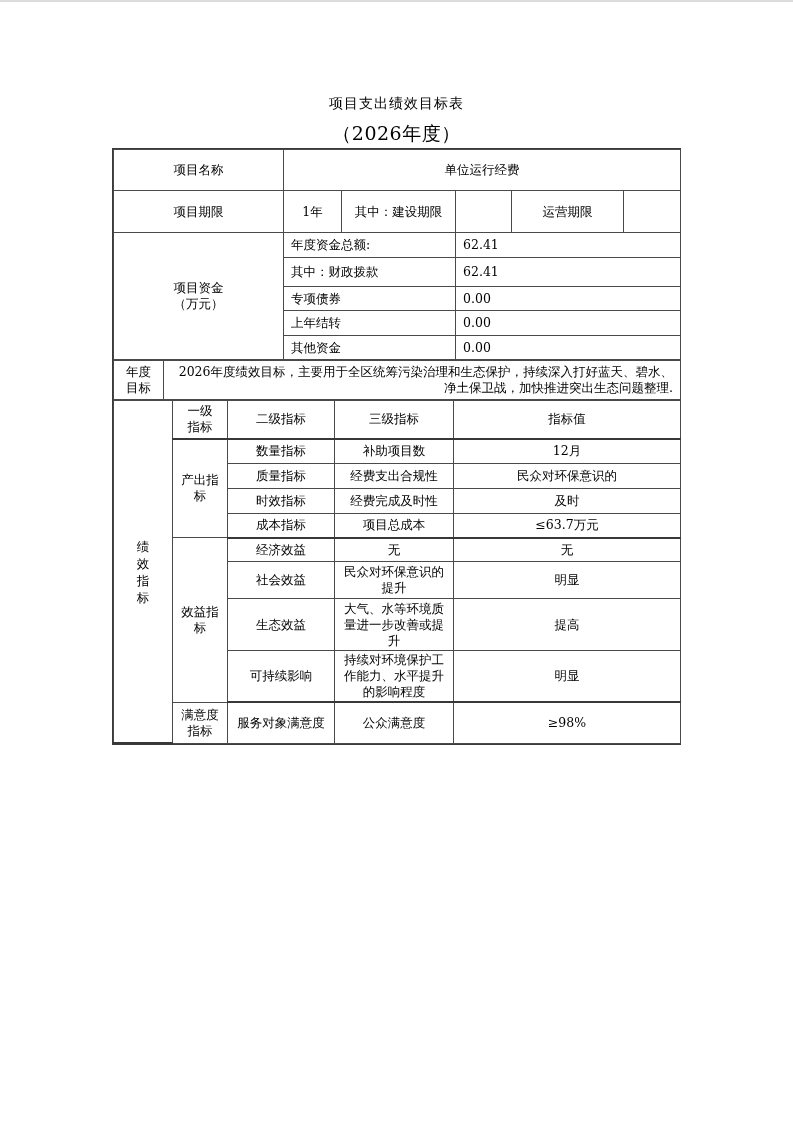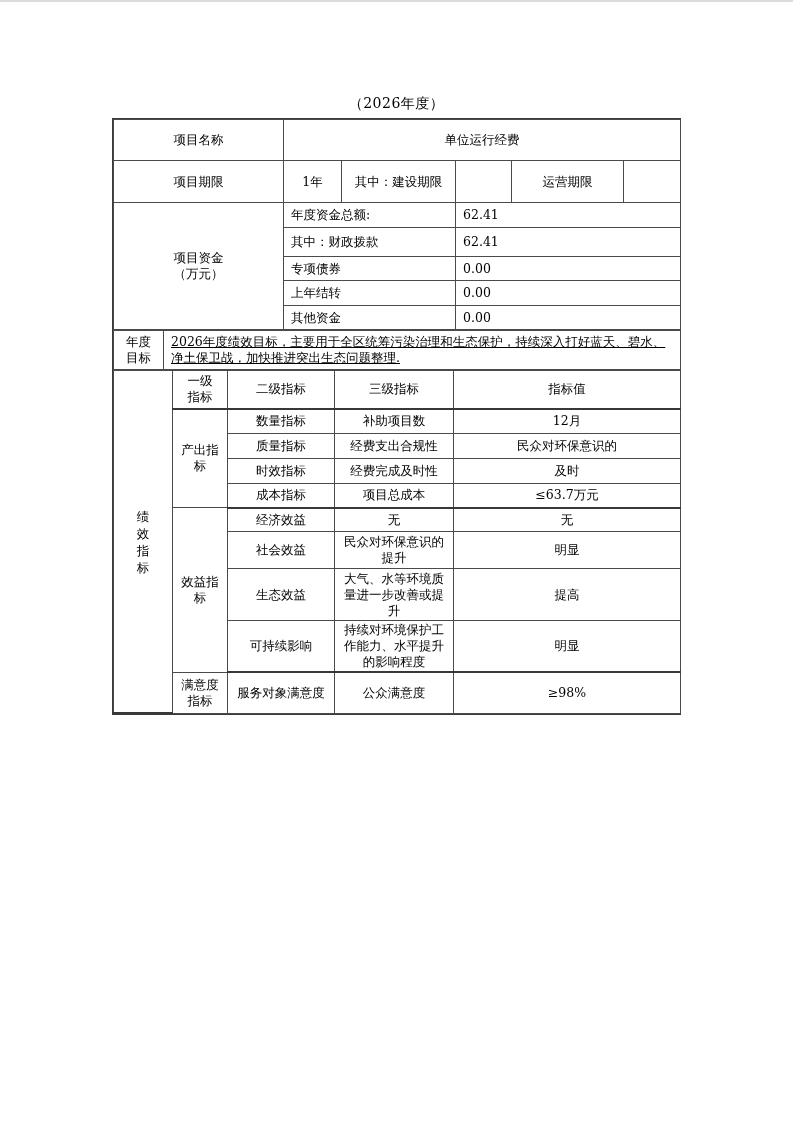--- a/index.html
+++ b/index.html
@@ -21,21 +21,21 @@
   .doc-title{
     text-align:center;
     font-size:14px;
     line-height:15px;
     font-weight:normal;
     letter-spacing:1px;
     margin:0 0 15px 0;
   }
   .doc-subtitle{
     text-align:center;
-    font-size:14px;
+    font-size:19px;
     line-height:14px;
     letter-spacing:0.5px;
     margin:0 0 8px 0;
   }
   .table-wrap{
     width:567px;
     margin:0 auto;
     border:1px solid #3a3a3a;
   }
   table{
@@ -58,33 +58,33 @@
   td.left{
     text-align:left;
     padding-left:7px;
   }
   tr.thick td{border-bottom-width:2px;border-bottom-color:#383838;}
   td.vlabel{
     line-height:17px;
     letter-spacing:0;
   }
   td.goal-text{
-    text-align:left;
+    text-align:right;
     padding:3px 7px;
     line-height:16px;
-    text-decoration:underline;
   }
 </style>
 </head>
 <body>
 
 <div class="page-top-edge"></div>
 
 <div class="doc">
 
+  <h1 class="doc-title">项目支出绩效目标表</h1>
   <div class="doc-subtitle">（2026年度）</div>
 
   <div class="table-wrap">
 
     <table>
       <colgroup>
         <col style="width:170px">
           <col style="width:58px">
           <col style="width:114px">
         <col style="width:56px">

